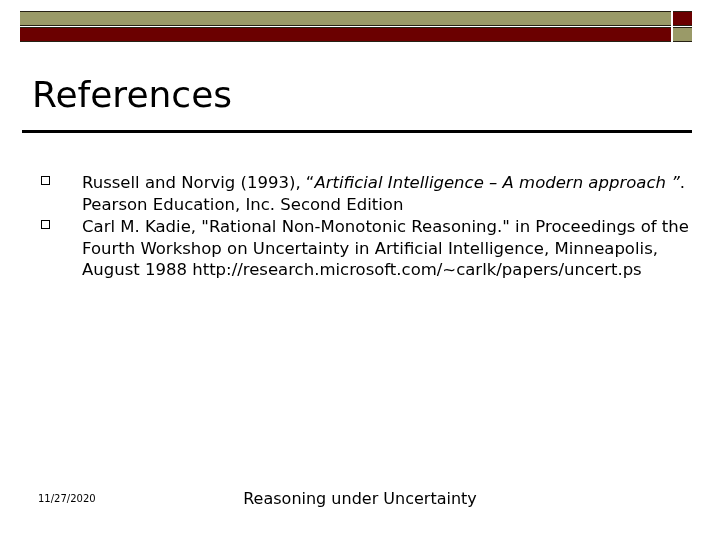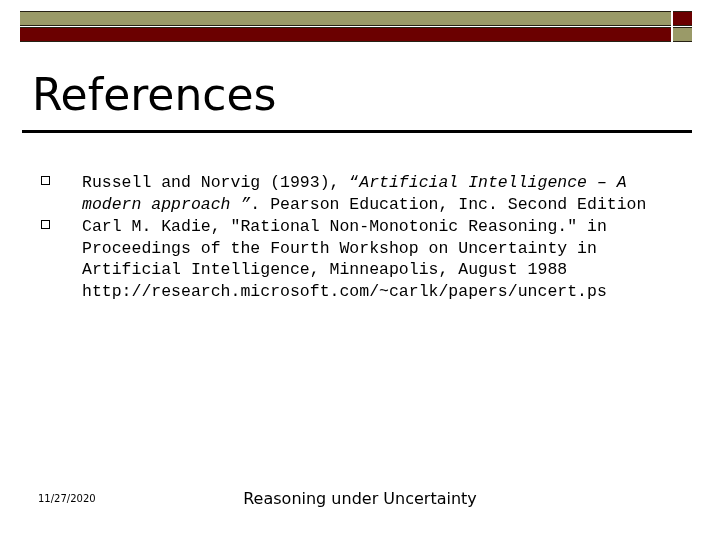--- a/index.html
+++ b/index.html
@@ -45,21 +45,21 @@
   }
   .deco-olive { background: #9a9a68; }
   .deco-maroon { background: #6b0000; }
 
   
   #slide-title {
     position: absolute;
     left: 32px;
     top: 72px;
     width: 660px;
-    font-size: 44px;
+    font-size: 36px;
     line-height: 46px;
     color: #000000;
     letter-spacing: 0px;
     white-space: nowrap;
   }
   #title-rule {
     position: absolute;
     left: 22px;
     top: 130px;
     width: 670px;
@@ -87,21 +87,21 @@
   }
   .ref-bullet {
     position: absolute;
     left: 3px;
     top: 4px;
     width: 9px;
     height: 9px;
     border: 1.5px solid #000000;
     box-sizing: border-box;
   }
-  .ref-text { display: block; font-family: Liberation Mono, monospace; }
+  .ref-text { display: block; }
   .ref-text i {
     font-style: italic;
   }
 
   
   #slide-footer {
     position: absolute;
     left: 0;
     top: 492px;
     width: 720px;

